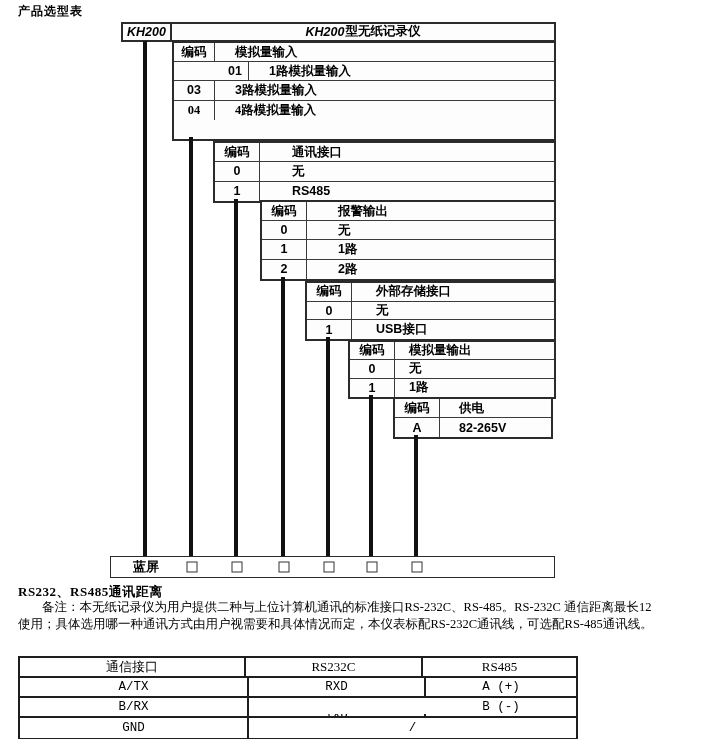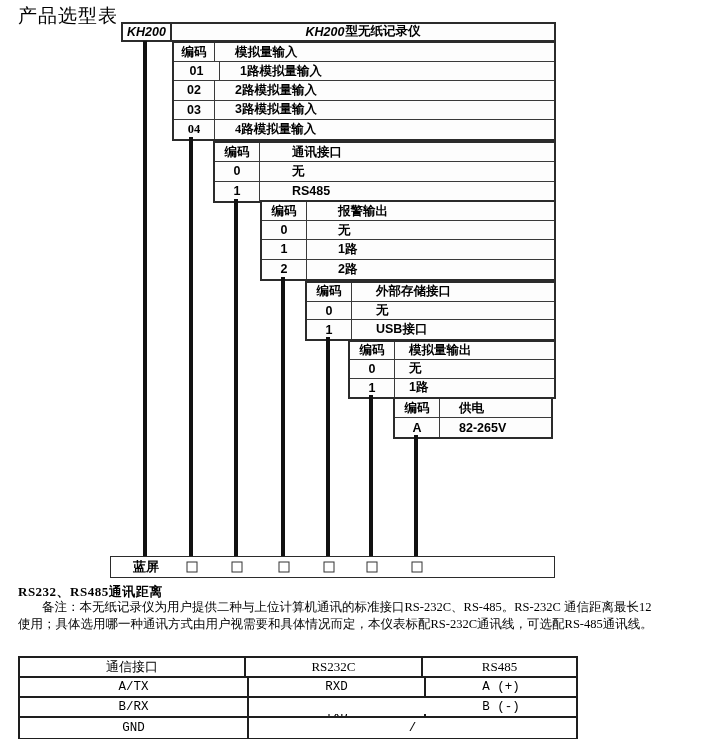--- a/index.html
+++ b/index.html
@@ -2,21 +2,21 @@
 <html><head>
 <meta charset="utf-8">
 <style>
   html,body{margin:0;padding:0;background:#fff;}
   .canvas{
     position:relative;width:710px;height:739px;background:#ffffff;
     font-family:"Liberation Sans","DejaVu Sans",sans-serif;color:#000;
     overflow:hidden;
   }
   .doc-title{
-    position:absolute;left:18px;top:3px;font-size:19px;font-weight:normal;
+    position:absolute;left:18px;top:3px;font-size:12px;font-weight:bold;
     letter-spacing:1px;
   }
   
   #tree{position:absolute;left:0;top:0;width:710px;height:580px;}
   .hdr-row{
     position:absolute;display:flex;border:2px solid #2b2b2b;background:#fdfdfd;
     box-sizing:border-box;font-weight:bold;font-size:12.5px;
   }
   .hdr-model{
     width:47px;display:flex;align-items:center;justify-content:center;
@@ -96,26 +96,22 @@
           <span class="it">KH200</span>
           <span>型无纸记录仪</span>
         </div>
       </div>
       <div class="grp" style="left: 172px; top: 41px; width: 384px; height: 100px;">
         <div class="grp-row" style="height: 19.2px;">
           <div class="code-cell" style="width: 41px;">编码</div>
           <div class="desc-cell" style="padding-left: 20px;">模拟量输入</div>
         </div>
         <div class="grp-row" style="height: 19.2px;">
-          <div class="code-cell" style="width: 46px;">01</div>
+          <div class="code-cell" style="width: 27px; margin-left: 48px;">01</div>
           <div class="desc-cell" style="padding-left: 20px;">1路模拟量输入</div>
-        </div>
-        <div class="grp-row" style="height: 19.2px;">
-          <div class="code-cell" style="width: 41px;">02</div>
-          <div class="desc-cell" style="padding-left: 20px;">2路模拟量输入</div>
         </div>
         <div class="grp-row" style="height: 19.2px;">
           <div class="code-cell" style="width: 41px;">03</div>
           <div class="desc-cell" style="padding-left: 20px;">3路模拟量输入</div>
         </div>
         <div class="grp-row" style="height: 19.2px; font-family: Liberation Serif, serif;">
           <div class="code-cell" style="width: 41px;">04</div>
           <div class="desc-cell" style="padding-left: 20px;">4路模拟量输入</div>
         </div>
       </div>

